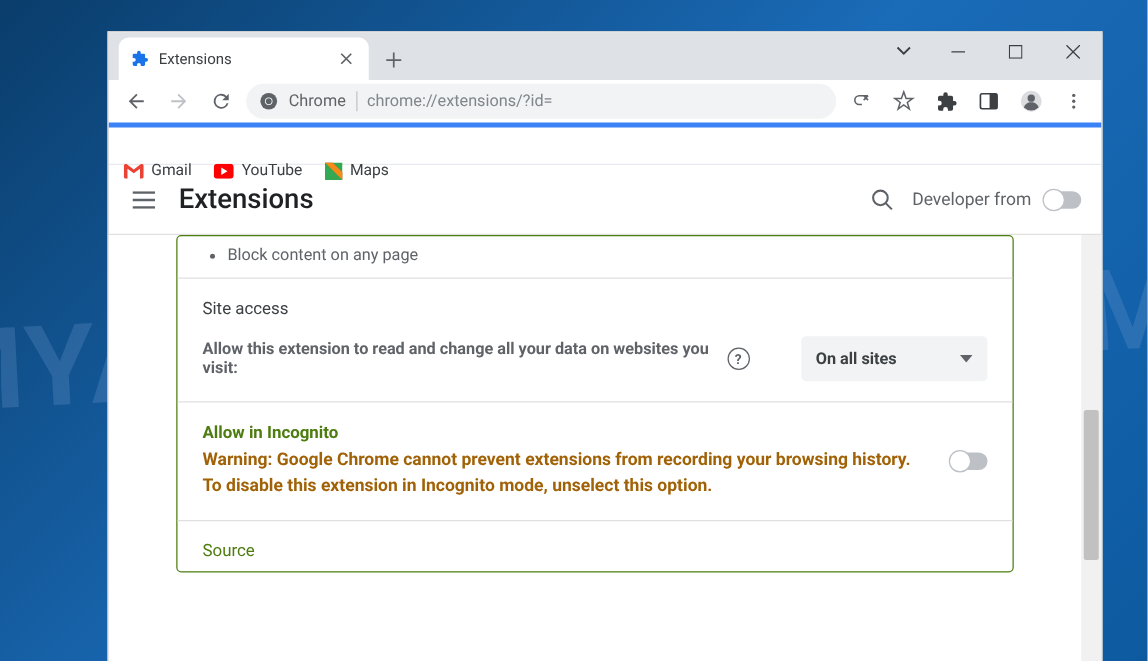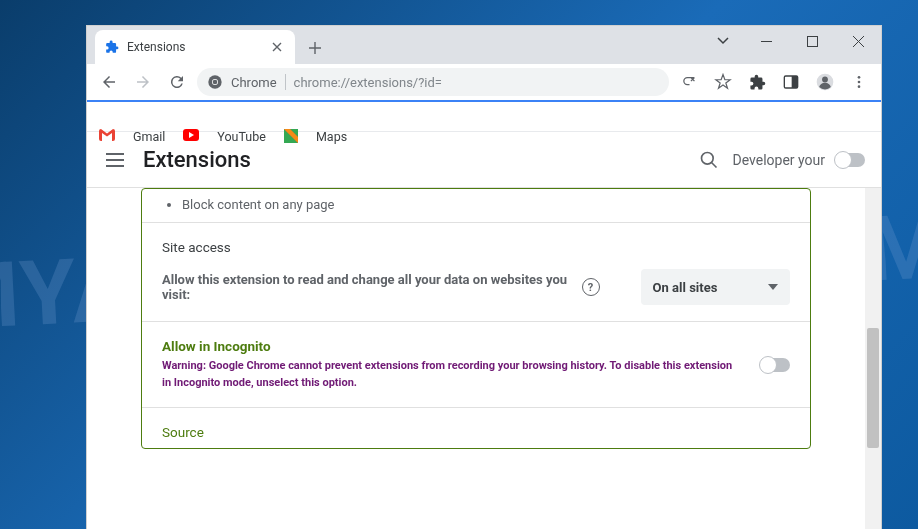--- a/index.html
+++ b/index.html
@@ -57,21 +57,21 @@
 .wincontrols { position: absolute; right: 0; top: 0; display: flex; }
 .winbtn { width: 46px; height: 30px; display: flex; align-items: center; justify-content: center; color: #3c4043; }
 .chevron-btn { width: 40px; height: 30px; display: flex; align-items: center; justify-content: center; color: #3c4043; }
 .toolbar {
   height: 38px;
   background: #fff;
   display: flex;
   align-items: center;
   padding: 0 8px;
   gap: 6px;
-  border-bottom: 2px solid #3b82f6;
+  border-bottom: 4px solid #3b82f6;
 }
 .navbtn { width: 28px; height: 28px; display: flex; align-items: center; justify-content: center; color: #5f6368; border-radius: 50%; }
 .navbtn.disabled { color: #bdc1c6; }
 .omnibox {
   flex: 1;
   height: 28px;
   background: #f1f3f4;
   border-radius: 14px;
   display: flex;
   align-items: center;
@@ -87,21 +87,21 @@
 .bookmarks {
   height: 30px;
   display: flex;
   align-items: center;
   padding: 0 12px;
   gap: 18px;
   border-bottom: 1px solid #e8eaed;
   font-size: 12.5px;
   color: #3c4043;
 }
-.bm { display: flex; gap: 18px; margin-top: 40px; }
+.bm { display: flex; align-items: center; gap: 6px; margin-top: 40px; }
 .ext-header {
   height: 56px;
   display: flex;
   align-items: center;
   padding: 0 16px;
   border-bottom: 1px solid #e0e0e0;
 }
 .menu-icon { width: 24px; height: 24px; display: flex; align-items: center; justify-content: center; }
 .ext-title { font-size: 22px; color: #202124; margin-left: 16px; font-weight: 500; }
 .ext-spacer { flex: 1; }
@@ -157,21 +157,21 @@
 }
 .select {
   width: 156px; height: 36px;
   background: #f1f3f4;
   border-radius: 4px;
   display: flex; align-items: center; justify-content: space-between;
   padding: 0 12px;
   font-size: 13px; color: #3c4043; margin-left: 36px;
 }
 .row-title { font-size: 13.5px; color: #4d7c0f; margin-bottom: 4px; }
-.row-desc { font-size: 11px; color: #701a75; line-height: 1.5; }
+.row-desc { font-size: 14px; color: #a16207; line-height: 1.5; }
 .action-row { display: flex; align-items: center; justify-content: space-between; padding: 18px 20px; }
 .action-text { font-size: 13.5px; color: #3c4043; }
 .launch-icon { width: 20px; height: 20px; color: #5f6368; }
 .scrollbar {
   width: 16px;
   background: #f1f1f1;
   position: relative;
 }
 .thumb {
   position: absolute;
@@ -336,21 +336,21 @@
         </svg>
     </div>
     <div class="ext-title">Extensions</div>
     <div class="ext-spacer"></div>
     <div class="ticon">
       <svg width="20" height="20" viewBox="0 0 24 24">
           <circle cx="10" cy="10" r="7" fill="none" stroke="#5f6368" stroke-width="2"></circle>
           <path stroke="#5f6368" stroke-width="2" d="M15 15l6 6"></path>
         </svg>
     </div>
-    <div class="dev-label">Developer your</div>
+    <div class="dev-label">Developer from</div>
     <div class="toggle"></div>
   </div>
 
   <div class="content-area">
     <div class="content-scroll">
       <div class="card">
 
         <div class="card-section" style="padding-top:8px;padding-bottom:10px;">
           <ul class="bullet-list">
             <li class="bullet-item">Block content on any page</li>

